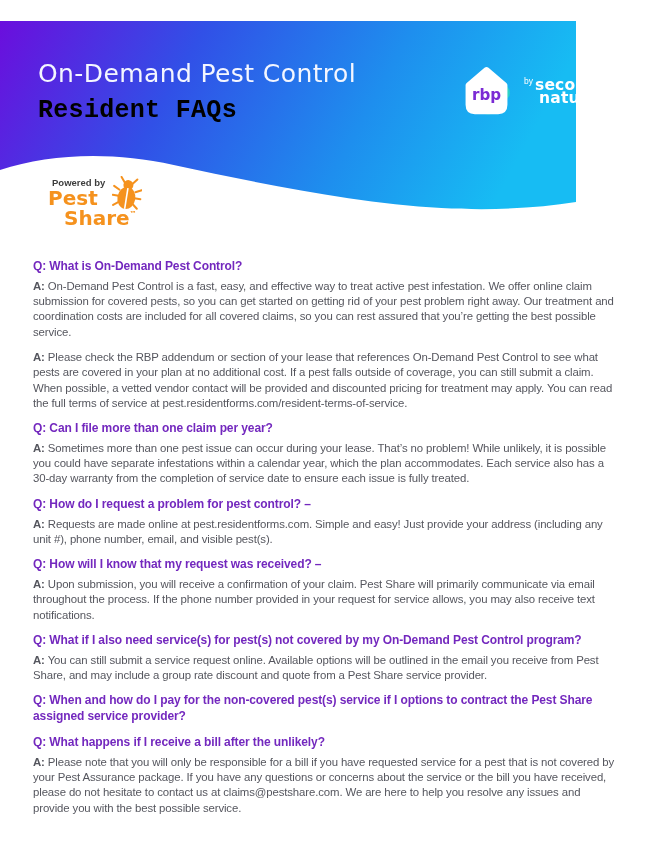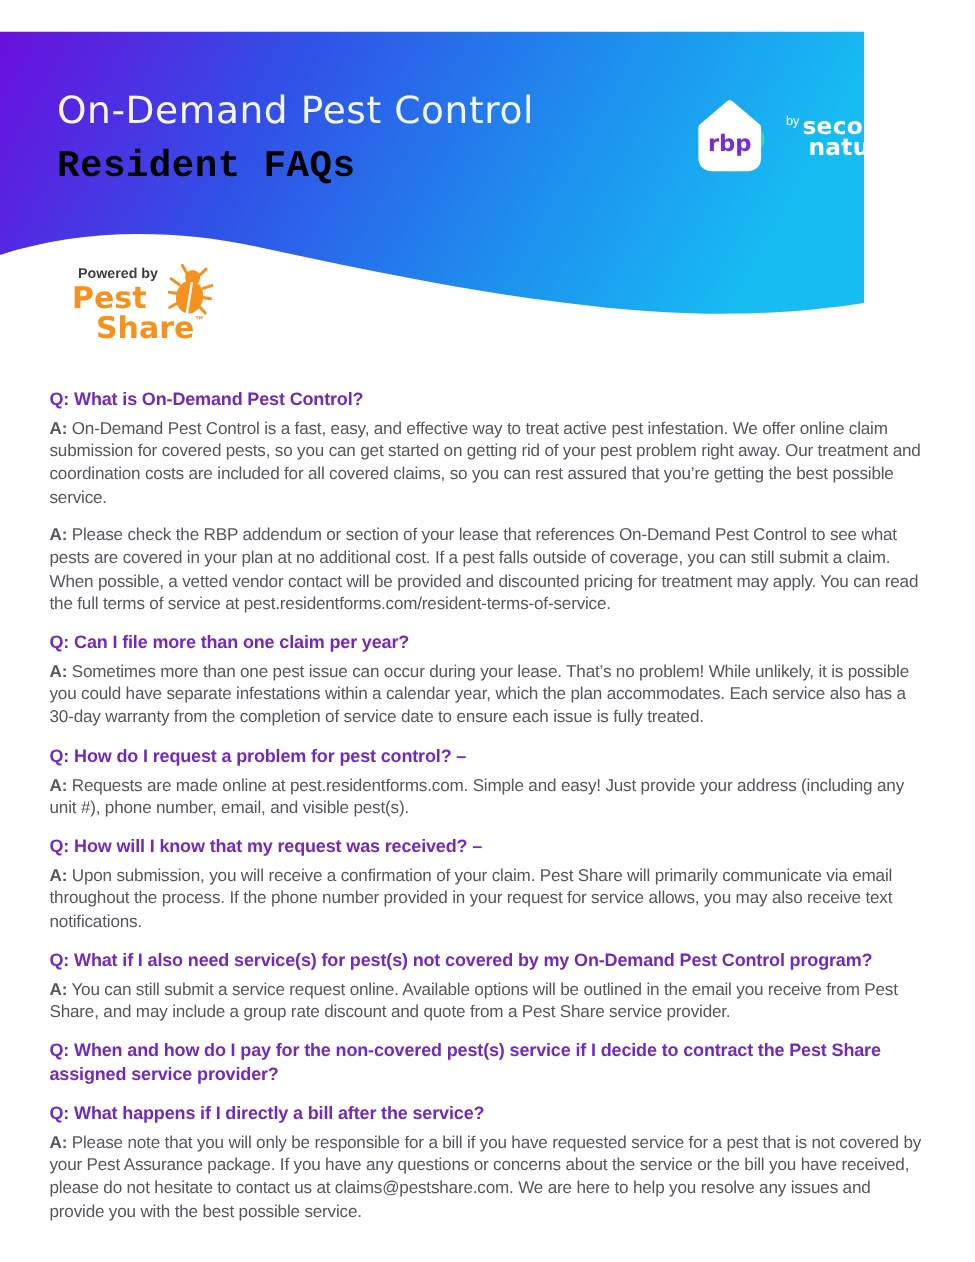--- a/index.html
+++ b/index.html
@@ -149,22 +149,22 @@
       <h2 class="question">Q: How will I know that my request was received? –</h2>
       <p class="answer"><b class="a-prefix">A:</b> <span>Upon submission, you will receive a confirmation of your claim. Pest Share will primarily communicate via email throughout the process. If the phone number provided in your request for service allows, you may also receive text notifications.</span></p>
     </section>
 
     <section class="faq-item">
       <h2 class="question">Q: What if I also need service(s) for pest(s) not covered by my On-Demand Pest Control program?</h2>
       <p class="answer"><b class="a-prefix">A:</b> <span>You can still submit a service request online. Available options will be outlined in the email you receive from Pest Share, and may include a group rate discount and quote from a Pest Share service provider.</span></p>
     </section>
 
     <section class="faq-item">
-      <h2 class="question">Q: When and how do I pay for the non-covered pest(s) service if I decide to contract the Pest Share assigned service provider?</h2>
+      <h2 class="question">Q: When and how do I pay for the non-covered pest(s) service if I options to contract the Pest Share assigned service provider?</h2>
     </section>
 
     <section class="faq-item">
-      <h2 class="question">Q: What happens if I directly a bill after the service?</h2>
+      <h2 class="question">Q: What happens if I receive a bill after the unlikely?</h2>
       <p class="answer"><b class="a-prefix">A:</b> <span>Please note that you will only be responsible for a bill if you have requested service for a pest that is not covered by your Pest Assurance package. If you have any questions or concerns about the service or the bill you have received, please do not hesitate to contact us at claims@pestshare.com. We are here to help you resolve any issues and provide you with the best possible service.</span></p>
     </section>
 
   </main>
 </div>
 
 </body></html>

